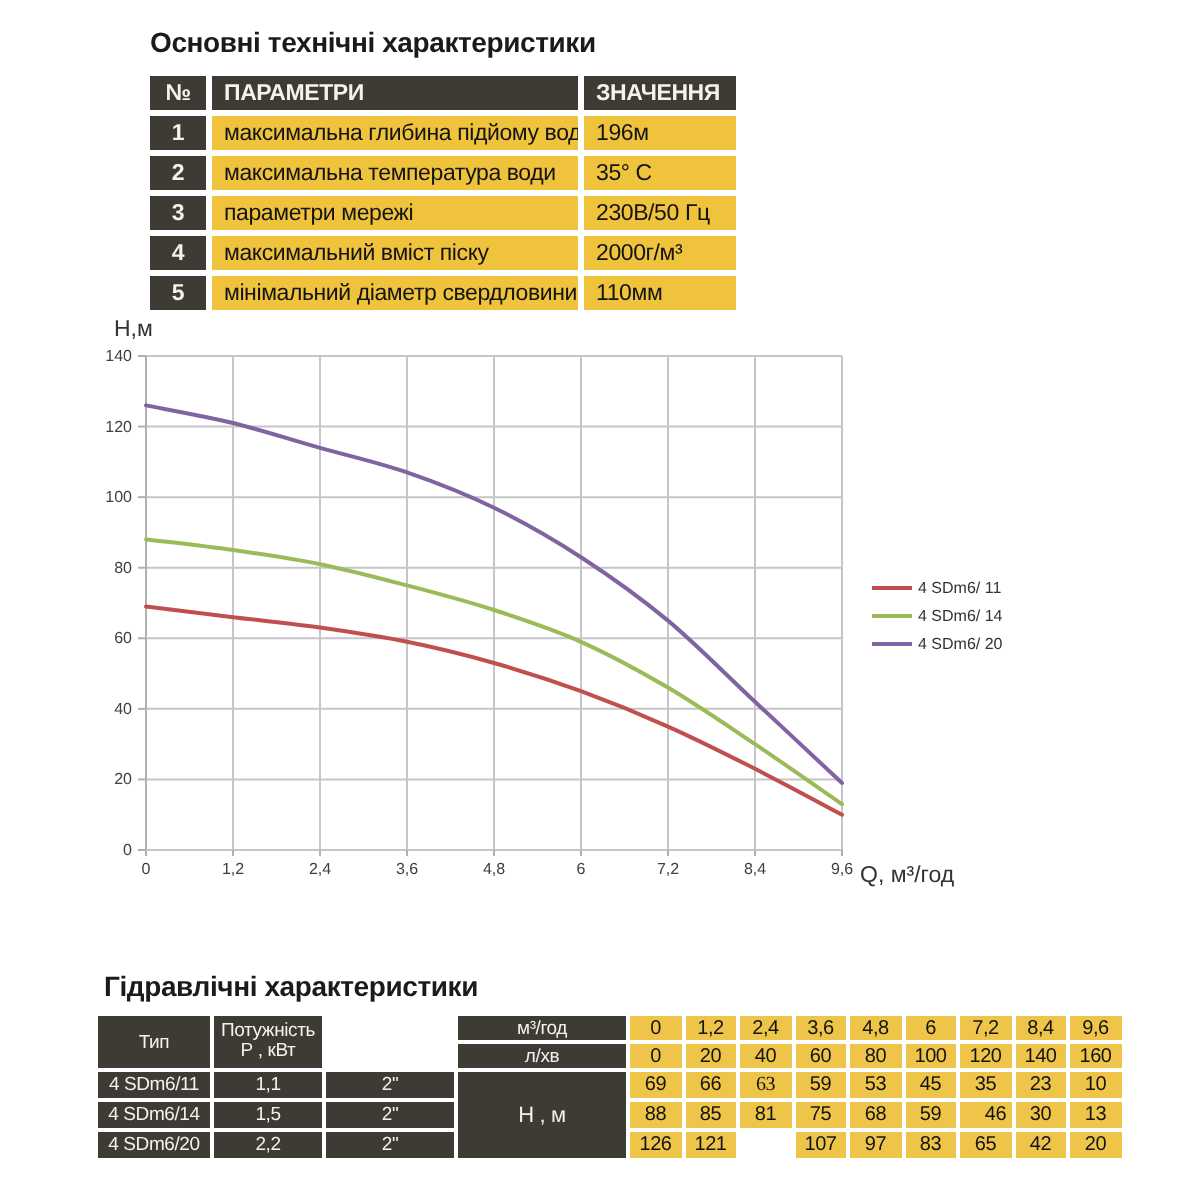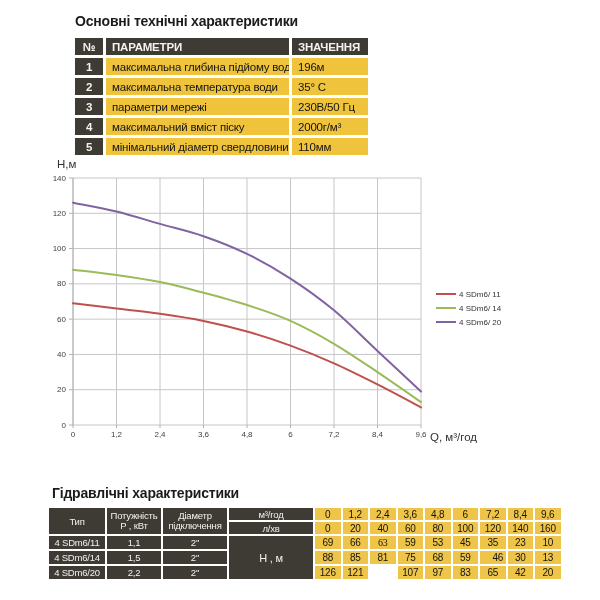--- a/index.html
+++ b/index.html
@@ -124,24 +124,20 @@
         <text x="430" y="289" font-size="11.5" fill="#333" font-family="&quot;Liberation Sans&quot;,sans-serif">Q, м³/год</text>
       </svg>
   </div>
   <div class="sec-title" id="t2-title">Гідравлічні характеристики</div>
   <div id="hyd-table">
       <div class="cell dark" style="grid-area: 1 / 1 / span 2;">Тип</div>
       <div class="cell dark two" style="grid-area: 1 / 2 / span 2;">
         <div>Потужність</div>
         <div>Р , кВт</div>
       </div>
-      <div class="cell dark two" style="grid-area: 1 / 3 / span 2;">
-        <div>Діаметр</div>
-        <div>підключення</div>
-      </div>
       <div class="cell dark" style="grid-area: 1 / 4;">м³/год</div>
       <div class="cell dark" style="grid-area: 2 / 4;">л/хв</div>
       <div class="cell yellow2" style="grid-area: 1 / 5;">0</div>
       <div class="cell yellow2" style="grid-area: 1 / 6;">1,2</div>
       <div class="cell yellow2" style="grid-area: 1 / 7;">2,4</div>
       <div class="cell yellow2" style="grid-area: 1 / 8;">3,6</div>
       <div class="cell yellow2" style="grid-area: 1 / 9;">4,8</div>
       <div class="cell yellow2" style="grid-area: 1 / 10;">6</div>
       <div class="cell yellow2" style="grid-area: 1 / 11;">7,2</div>
       <div class="cell yellow2" style="grid-area: 1 / 12;">8,4</div>

